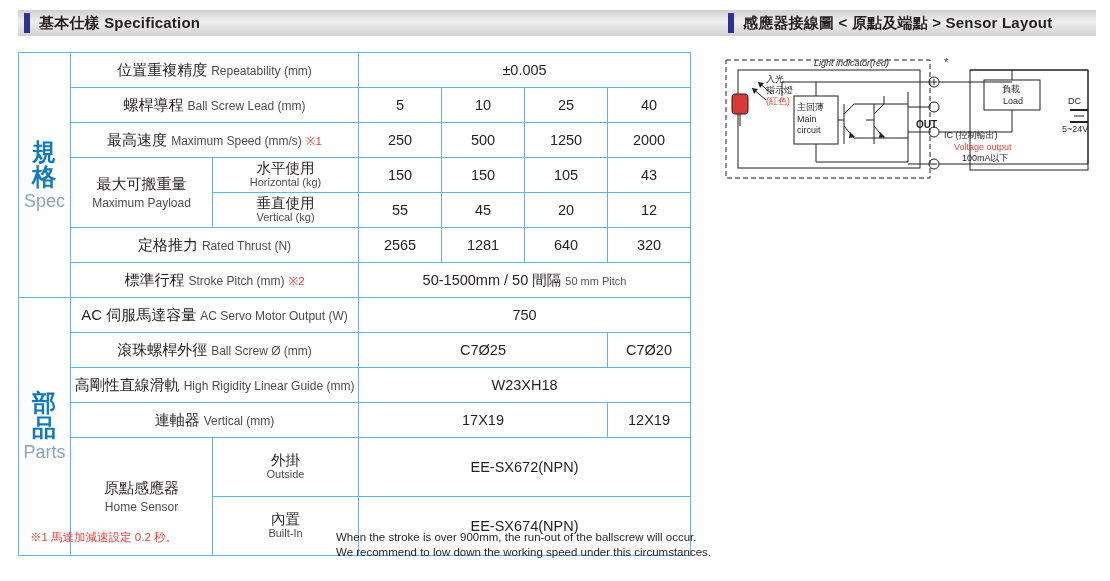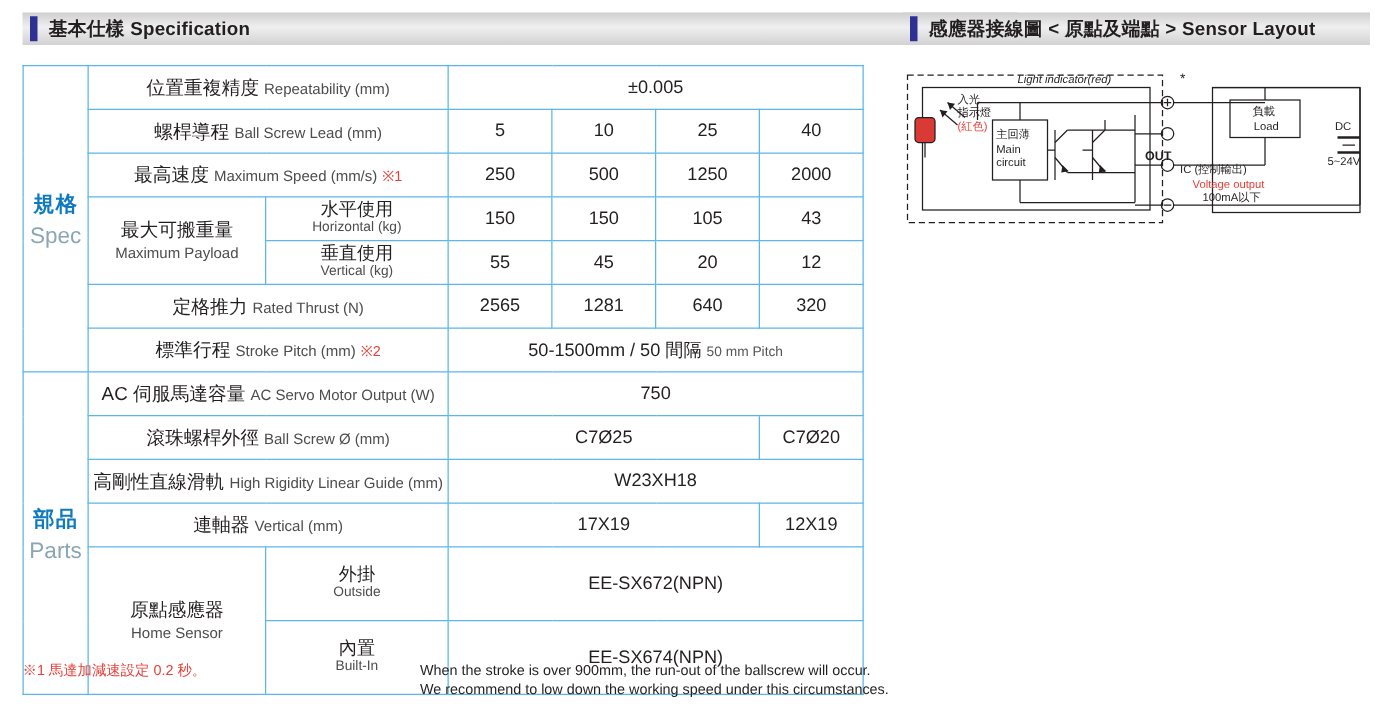--- a/index.html
+++ b/index.html
@@ -53,34 +53,34 @@
   td.sub .en{font-size:11px;color:#4d4d4d;display:block;line-height:13px;}
   td.group{
     background:#dff0fb;
     width:50px;
     vertical-align:middle;
   }
   td.group .g-cn{
     display:block;
     color:#0f7abf;
     font-weight:bold;
-    font-size:17px;
+    font-size:24px;
     line-height:25px;
     letter-spacing:1px;
   }
   td.group .g-en{
     display:block;color:#8aa6b5;font-size:18px;margin-top:2px;
   }
   .red{color:#e8403a;font-size:11.5px;}
   .small-en{font-size:11px;color:#555;}
   td.val{width:66px;}
 
   
   .notes{position:absolute;left:18px;top:530px;width:700px;font-size:11.5px;line-height:15px;}
-  .note-col1{position:absolute;left:0;top:0;width:300px;}
+  .note-col1{position:absolute;left:12px;top:0;width:300px;}
   .note-col2{position:absolute;left:318px;top:0;width:400px;}
   .note-red{color:#e8403a;}
   .note-en{color:#231f20;}
 
   
   #sensor-box{position:absolute;left:722px;top:52px;width:374px;height:150px;}
   #sensor-box svg{display:block;}
   .dlabel{font-size:9px;fill:#231f20;font-family:"Liberation Sans",sans-serif;}
   .dlabel-it{font-size:9px;fill:#231f20;font-style:italic;font-family:"Liberation Sans",sans-serif;}
   .dlabel-red{font-size:9px;fill:#e8403a;font-family:"Liberation Sans",sans-serif;}

